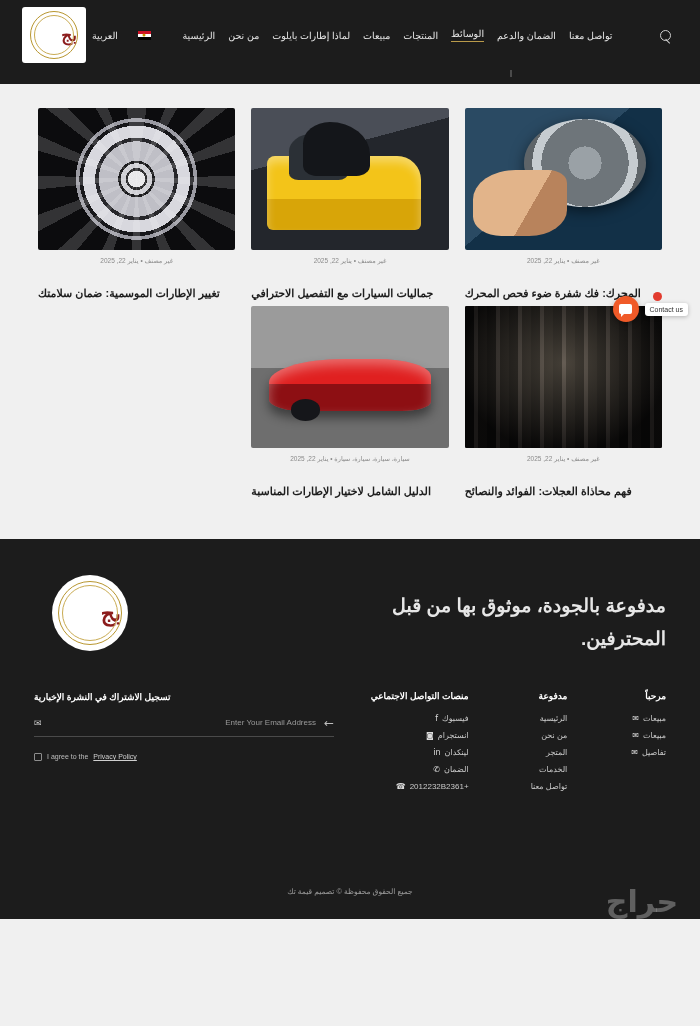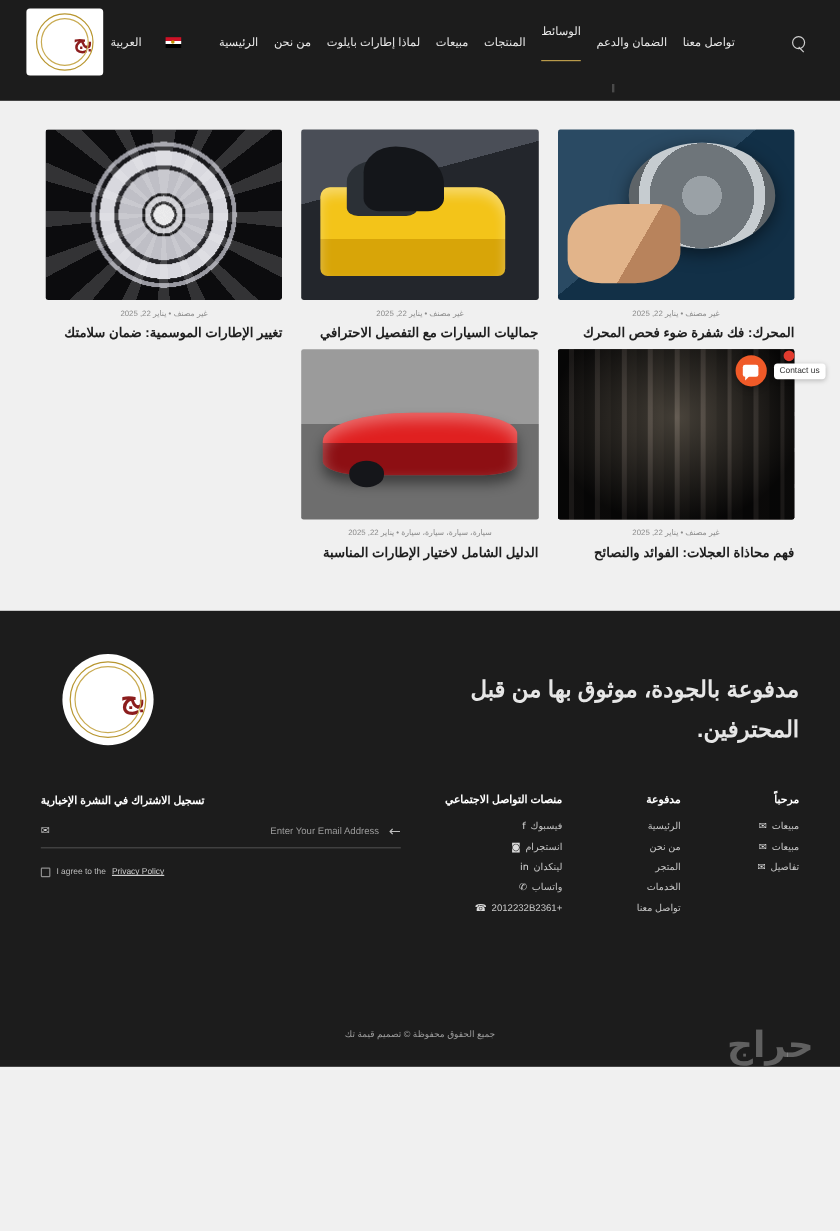--- a/index.html
+++ b/index.html
@@ -51,21 +51,21 @@
   }
   .nav-item {
     color: #e9e9e9;
     font-size: 9.5px;
     white-space: nowrap;
     cursor: pointer;
     letter-spacing: 0;
   }
   .nav-item.active {
     border-bottom: 1.5px solid #b99a4a;
-    padding-bottom: 18px;
+    padding-bottom: 2px;
   }
   .lang {
     display: flex;
     align-items: center;
     gap: 20px;
     color: #e9e9e9;
     font-size: 9.5px;
     cursor: pointer;
   }
   .flag {
@@ -153,23 +153,23 @@
     font-size: 6.5px;
     color: #8b8b8b;
     margin-top: 7px;
     text-align: center;
     white-space: nowrap;
     overflow: hidden;
   }
   .card-title {
     font-size: 11px;
     color: #1e1e1e;
-    text-align: right;
+    text-align: left;
     line-height: 1.5;
-    margin-top: 5px;
+    margin-top: 20px;
     font-weight: bold;
   }
   .row2 { margin-top: 4px; }
 
   
   .img-wheel { background:
       radial-gradient(circle at 50% 50%, #e8e8ea 0 7%, #2a2a2c 7% 9%, #cfcfd4 9% 13%, #1b1b1d 13% 15%, #bfbfc6 15% 31%, #26262a 31% 34%, #d8d8de 34% 44%, #17171a 44% 47%, #9a9aa2 47% 50%, #0c0c0e 50% 100%),
       #0a0a0b; }
   .img-wheel::before {
     content:"";
@@ -583,21 +583,21 @@
         </li>
         <li>
           <span>انستجرام</span>
           <span class="fi">◙</span>
         </li>
         <li>
           <span>لينكدان</span>
           <span class="fi">in</span>
         </li>
         <li>
-          <span>واتساب</span>
+          <span>الضمان</span>
           <span class="fi">✆</span>
         </li>
         <li>
           <span>+2012232B2361</span>
           <span class="fi">☎</span>
         </li>
       </ul>
     </div>
 
     <div class="newsletter">

